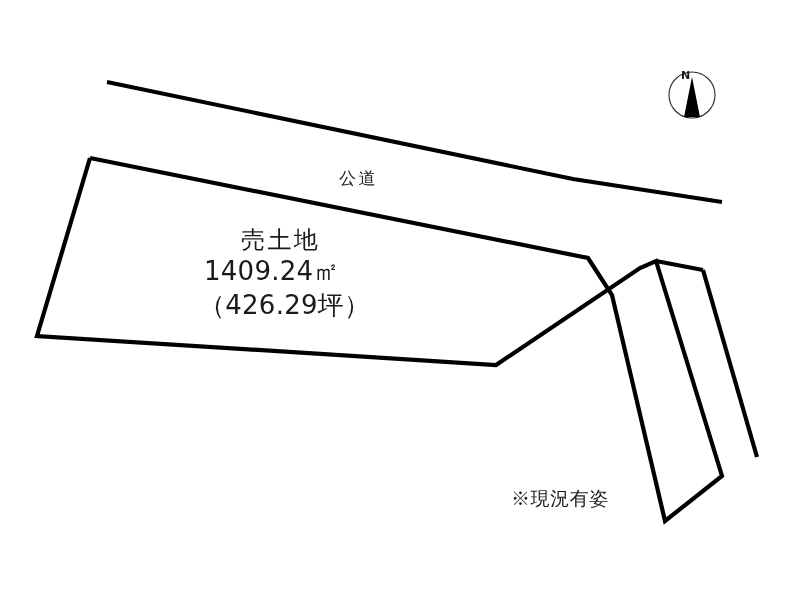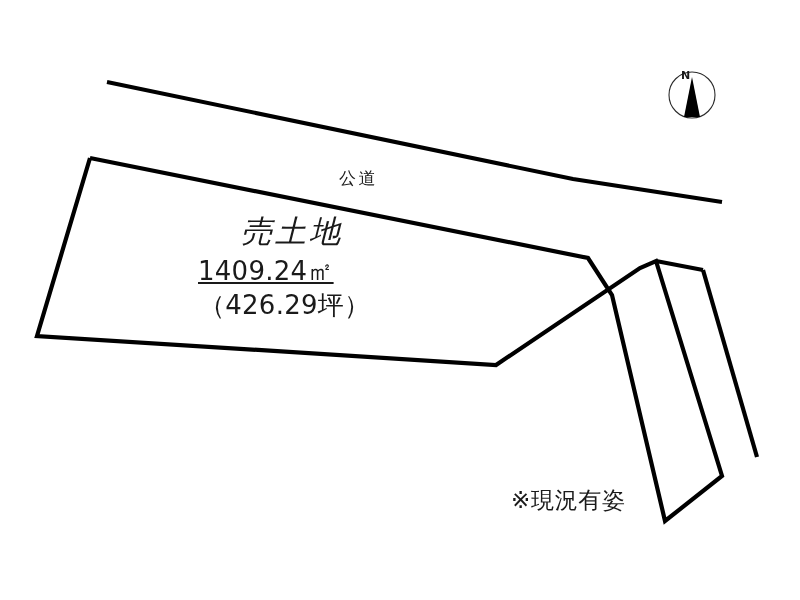--- a/index.html
+++ b/index.html
@@ -61,43 +61,42 @@
   }
   #label-koudou {
     left: 339px;
     top: 164px;
     font-size: 17px;
     letter-spacing: 0.14em;
     margin-top: 6px;
   }
   #label-title {
     left: 241px;
-    top: 216px;
-    font-size: 31px;
+    top: 228px;
+    font-size: 24px;
     letter-spacing: 0.10em;
-    font-style: italic;
   }
   #label-area-sqm {
-    left: 198px;
+    left: 204px;
     top: 258px;
     font-size: 26px;
     letter-spacing: 0.01em;
-    text-decoration: underline;
   }
   #label-area-tsubo {
     left: 199px;
     top: 292px;
     font-size: 26px;
     letter-spacing: 0.01em;
   }
   #label-note {
     left: 511px;
     top: 489px;
-    font-size: 23px;
+    font-size: 19px;
     letter-spacing: 0.03em;
+    font-family: Liberation Serif, serif;
   }
   #label-compass-n {
     left: 681px;
     top: 70px;
     font-size: 11px;
     font-weight: bold;
     letter-spacing: 0;
   }
 </style>
 </head>

